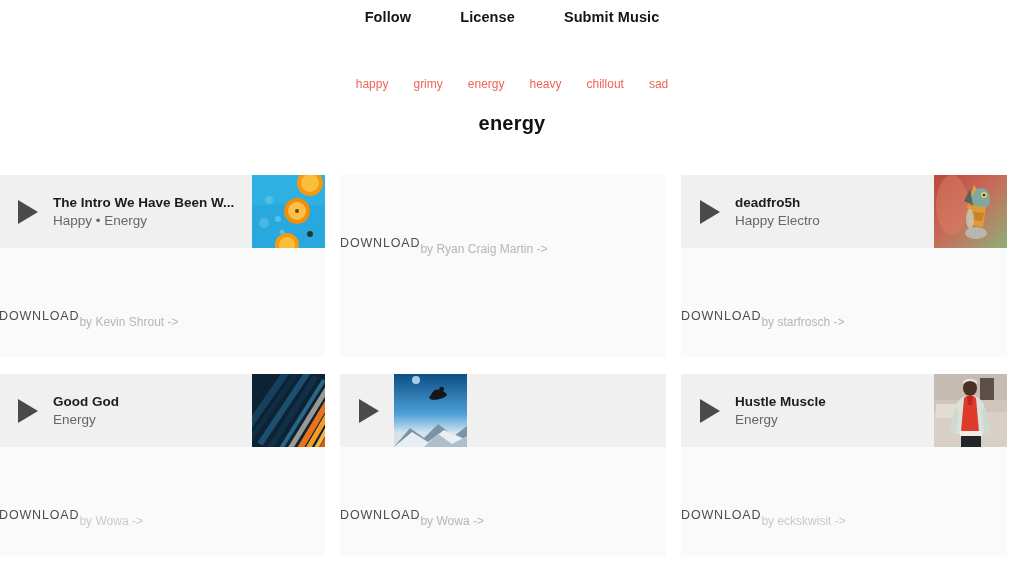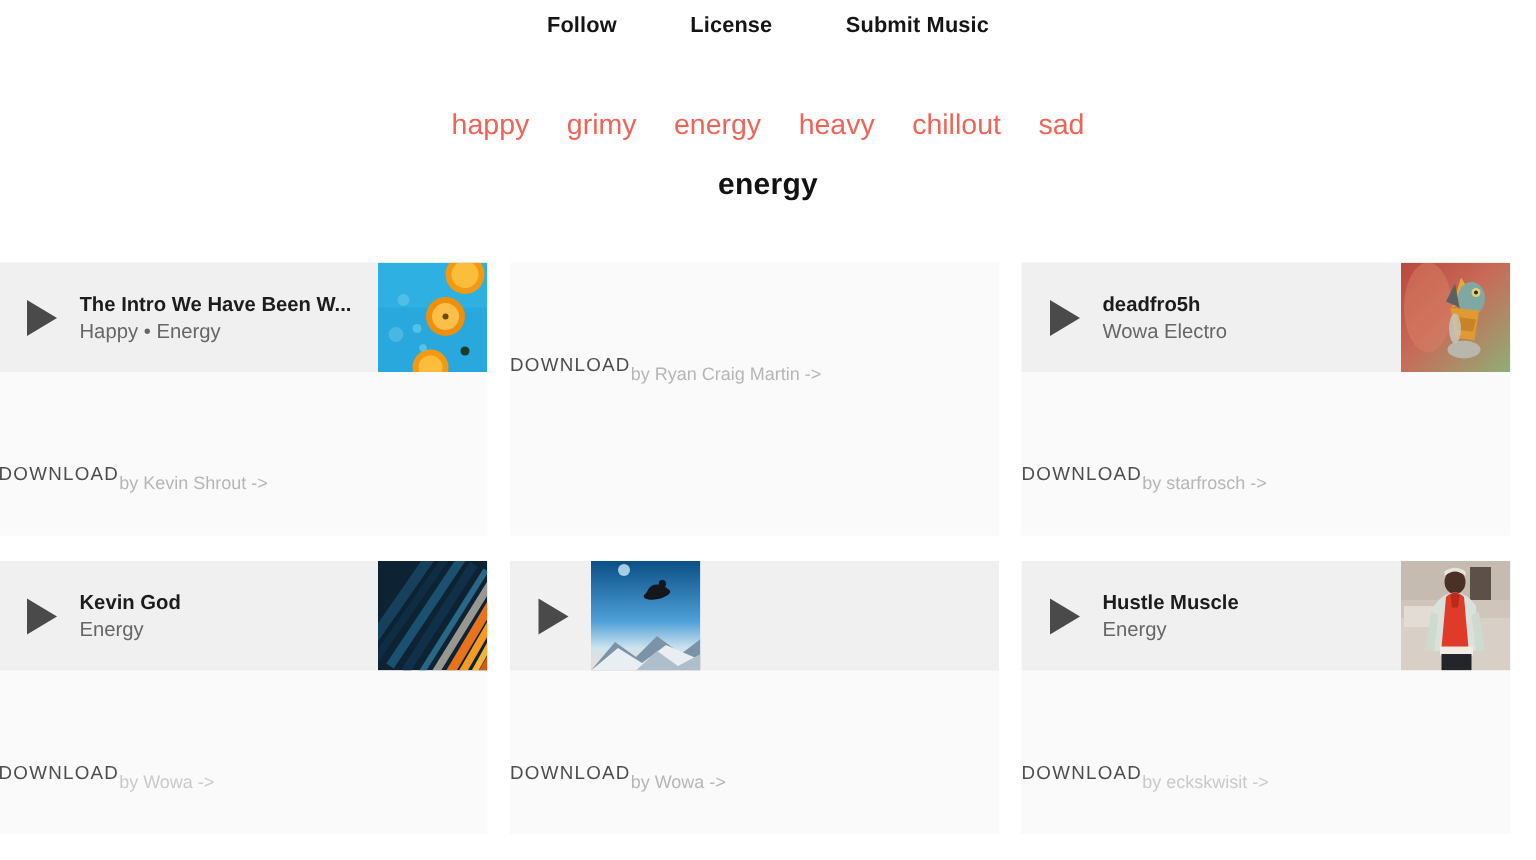--- a/index.html
+++ b/index.html
@@ -35,21 +35,21 @@
   
   .tagrow {
     display: flex;
     justify-content: center;
     align-items: center;
     gap: 25px;
     margin-top: 24px;
     height: 20px;
   }
   .tagrow a {
-    font-size: 19px;
+    font-size: 12px;
     color: #ef6456;
     text-decoration: none;
     margin-top: 42px;
   }
 
   
   .page-title {
     text-align: center;
     font-size: 20px;
     font-weight: bold;
@@ -215,21 +215,21 @@
     </div>
   </div>
 
   <div class="card">
     <div class="card-head">
       <div class="play-btn">
         <div class="play-tri"></div>
       </div>
       <div class="meta">
         <div class="track-title">deadfro5h</div>
-        <div class="track-sub">Wowa Electro</div>
+        <div class="track-sub">Happy Electro</div>
       </div>
       <div class="thumb">
         <svg width="73" height="73" viewBox="0 0 73 73">
           <defs>
             <linearGradient id="frogbg" x1="0" y1="0" x2="1" y2="1">
               <stop offset="0%" stop-color="#b9483c"></stop>
               <stop offset="45%" stop-color="#c86a58"></stop>
               <stop offset="100%" stop-color="#8fae77"></stop>
             </linearGradient>
           </defs>
@@ -252,21 +252,21 @@
       <a class="by">by starfrosch -&gt;</a>
     </div>
   </div>
 
   <div class="card">
     <div class="card-head">
       <div class="play-btn">
         <div class="play-tri"></div>
       </div>
       <div class="meta">
-        <div class="track-title">Kevin God</div>
+        <div class="track-title">Good God</div>
         <div class="track-sub">Energy</div>
       </div>
       <div class="thumb">
         <svg width="73" height="73" viewBox="0 0 73 73">
           <rect width="73" height="73" fill="#0d2233"></rect>
           <g stroke-linecap="butt">
             <line x1="-10" y1="62" x2="40" y2="-10" stroke="#16405c" stroke-width="7"></line>
             <line x1="-2" y1="66" x2="48" y2="-6" stroke="#0e2c42" stroke-width="5"></line>
             <line x1="8" y1="70" x2="56" y2="-2" stroke="#1b5070" stroke-width="6"></line>
             <line x1="18" y1="74" x2="64" y2="2" stroke="#0f3048" stroke-width="6"></line>

